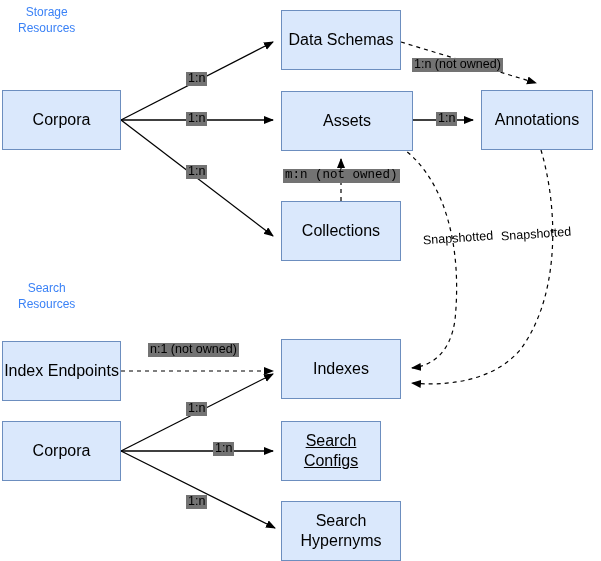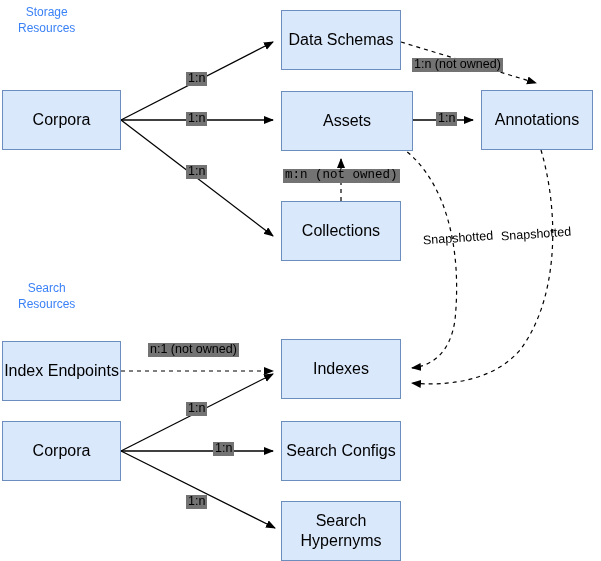--- a/index.html
+++ b/index.html
@@ -115,21 +115,21 @@
   <div class="node" style="left:281px; top:201px; width:120px; height:60px;">Collections</div>
 
   <div class="node" style="left:481px; top:90px; width:112px; height:60px;">Annotations</div>
 
   <div class="node" style="left:2px; top:341px; width:119px; height:60px;">Index Endpoints</div>
 
   <div class="node" style="left:281px; top:339px; width:120px; height:60px;">Indexes</div>
 
   <div class="node" style="left:2px; top:421px; width:119px; height:60px;">Corpora</div>
 
-  <div class="node" style="left:281px; top:421px; width:120px; height:60px;">Search Configs</div>
+  <div class="node" style="left:281px; top:421px; width:100px; height:60px;text-decoration:underline;">Search Configs</div>
 
   <div class="node" style="left:281px; top:501px; width:120px; height:60px;">Search
 Hypernyms</div>
 
   <div class="edge-label" style="left:186px; top:72px;">1:n</div>
 
   <div class="edge-label" style="left:186px; top:112px;">1:n</div>
 
   <div class="edge-label" style="left:186px; top:165px;">1:n</div>
 

